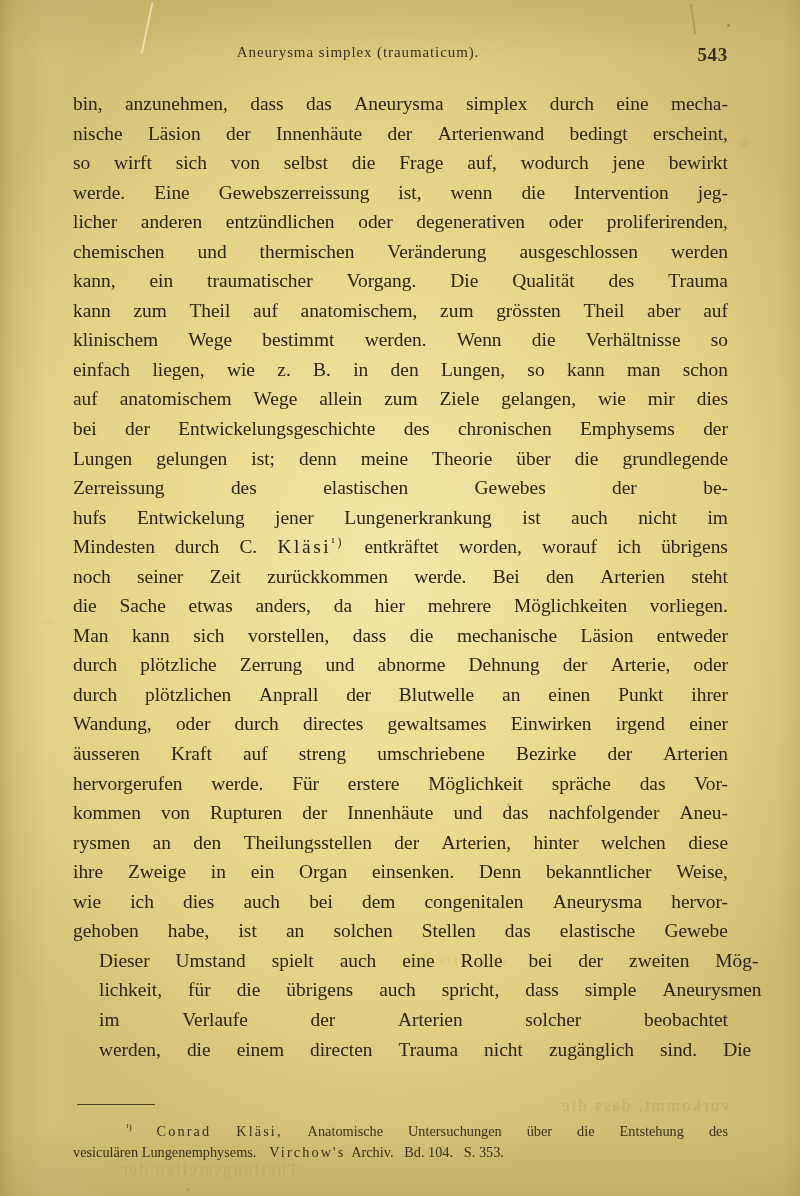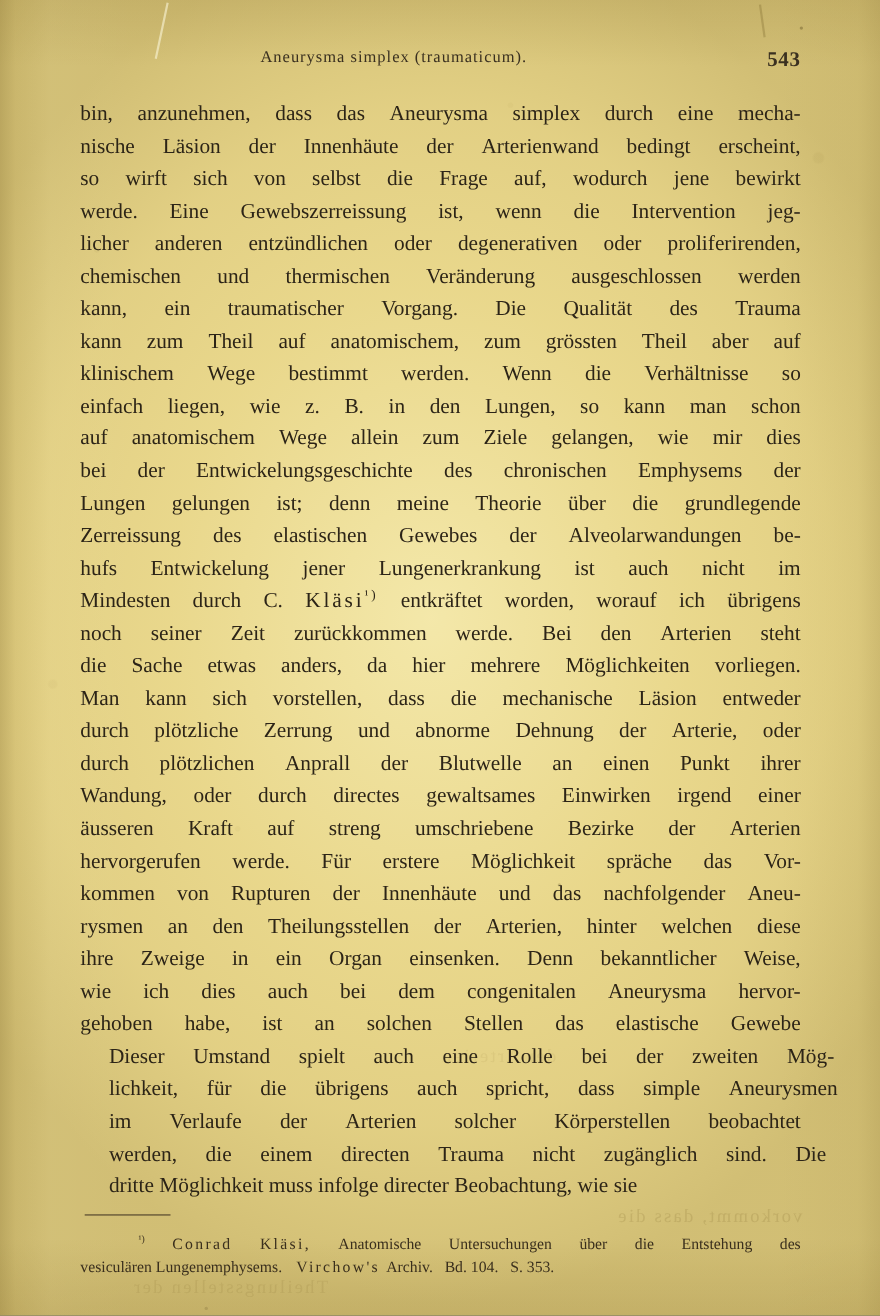--- a/index.html
+++ b/index.html
@@ -352,21 +352,20 @@
             <span>über</span>
             <span>die</span>
             <span>grundlegende</span>
           </span>
           <span class="line j">
             <span>Zerreissung</span>
             <span>des</span>
             <span>elastischen</span>
             <span>Gewebes</span>
             <span>der</span>
-            <span>Alveolarwandungen</span>
             <span>be-</span>
           </span>
           <span class="line j">
             <span>hufs</span>
             <span>Entwickelung</span>
             <span>jener</span>
             <span>Lungenerkrankung</span>
             <span>ist</span>
             <span>auch</span>
             <span>nicht</span>
@@ -547,35 +546,33 @@
             <span>dass</span>
             <span>simple</span>
             <span>Aneurysmen</span>
           </span>
           <span class="line j">
             <span>im</span>
             <span>Verlaufe</span>
             <span>der</span>
             <span>Arterien</span>
             <span>solcher</span>
-            <span>Körperstellen</span>
             <span>beobachtet</span>
           </span>
           <span class="line j">
             <span>werden,</span>
             <span>die</span>
             <span>einem</span>
             <span>directen</span>
             <span>Trauma</span>
             <span>nicht</span>
             <span>zugänglich</span>
             <span>sind.</span>
             <span>Die</span>
           </span>
-          <span class="line"><span>dritte </span><span>Möglichkeit </span><span>muss </span><span>infolge </span><span>directer </span><span>Beobachtung, </span><span>wie </span><span>sie</span></span>
         </p>
       </div>
 
     <div id="footnote">
       <div id="fn-rule"></div>
       <div class="fn-text">
           <div class="fn-line">
             <span class="fn-indent"></span>
             <span><sup>¹)</sup></span>
             <span class="fn-sp">Conrad</span>

